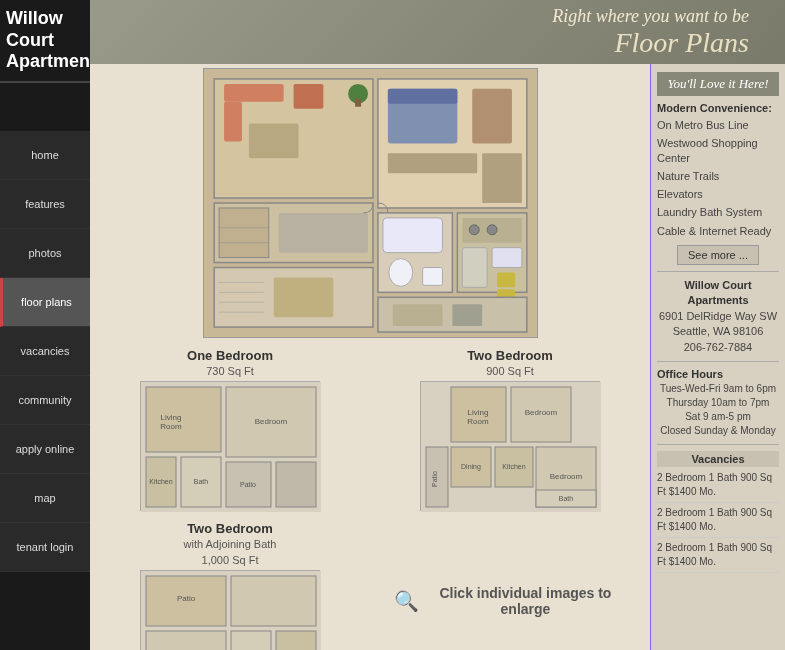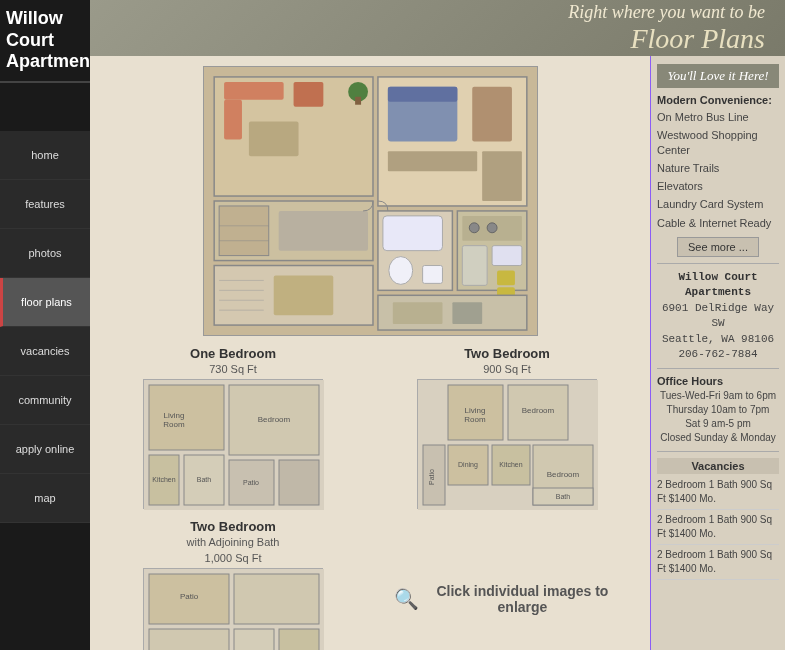--- a/index.html
+++ b/index.html
@@ -44,25 +44,25 @@
       flex: 1;
       display: flex;
       flex-direction: column;
       background: #c8c8b8;
       overflow: hidden;
     }
 
     
     #header-banner {
       background: #888878;
-      height: 56px;
+      height: 64px;
       display: flex;
       align-items: center;
       justify-content: flex-end;
-      padding-right: 20px;
+      padding-right: 36px;
       background-image: linear-gradient(135deg, #9a9a8a 0%, #7a7a6a 100%);
     }
     #header-text {
       text-align: right;
     }
     #header-tagline {
       color: #f0e8d0;
       font-style: italic;
       font-size: 18px;
       font-family: Georgia, serif;
@@ -79,21 +79,21 @@
       display: flex;
       flex: 1;
       overflow: hidden;
     }
 
     
     #floor-plans-main {
       flex: 1;
       background: #e8e0d0;
       overflow-y: auto;
-      padding: 10px;
+      padding: 4px;
     }
 
     .floor-plan-featured {
       width: 100%;
       display: flex;
       justify-content: center;
       margin-bottom: 10px;
     }
     .floor-plan-featured-img {
       width: 335px;
@@ -216,21 +216,20 @@
       border: none;
       border-top: 1px solid #aaa;
       margin: 6px 0;
     }
     .address-block {
       text-align: center;
       color: #444;
       line-height: 1.4;
       margin-bottom: 4px;
       font-size: 11px;
-      font-family: Liberation Mono, monospace;
     }
     .address-title {
       font-weight: bold;
       color: #333;
     }
     .office-hours-title {
       font-weight: bold;
       text-align: left;
       color: #333;
       margin-bottom: 2px;
@@ -277,20 +276,21 @@
   <div id="nav-items">
 
   <a class="nav-item">home</a>
       <a class="nav-item">features</a>
       <a class="nav-item">photos</a>
       <a class="nav-item active">floor plans</a>
       <a class="nav-item">vacancies</a>
       <a class="nav-item">community</a>
       <a class="nav-item">apply online</a>
       <a class="nav-item">map</a>
+      <a class="nav-item">tenant login</a>
     </div>
 </div>
 
 <div id="main">
 
   <div id="header-banner">
     <div id="header-text">
       <div id="header-tagline">Right where you want to be</div>
       <div id="header-title">Floor Plans</div>
     </div>
@@ -470,21 +470,21 @@
     <div id="right-sidebar">
       <div id="love-header">You'll Love it Here!</div>
 
       <div class="right-section-title">Modern Convenience:</div>
       <div id="features-list">
 
           <div class="right-item">On Metro Bus Line</div>
           <div class="right-item">Westwood Shopping Center</div>
           <div class="right-item">Nature Trails</div>
           <div class="right-item">Elevators</div>
-          <div class="right-item">Laundry Card System</div>
+          <div class="right-item">Laundry Bath System</div>
           <div class="right-item">Cable &amp; Internet Ready</div>
         </div>
 
       <button class="see-more-btn">See more ...</button>
 
       <hr class="divider">
 
       <div class="address-block">
         <div class="address-title">Willow Court Apartments</div>
         <div>6901 DelRidge Way SW</div>

